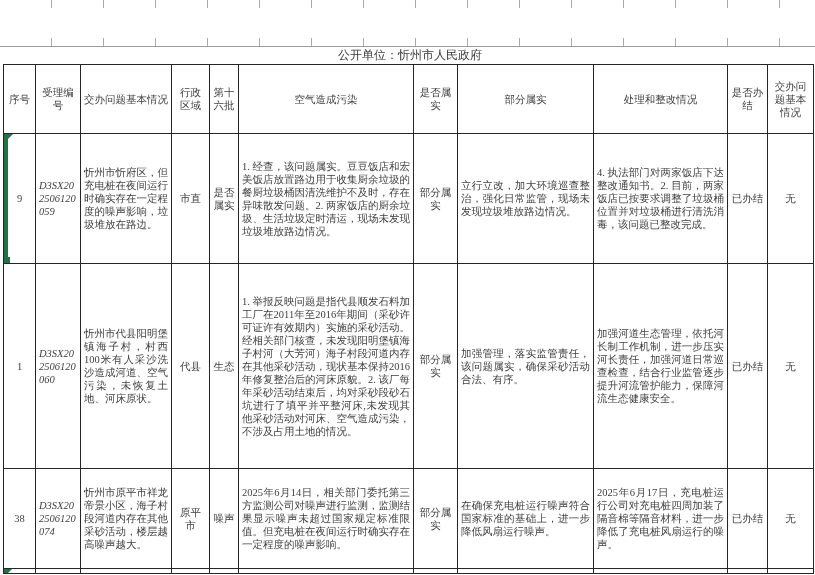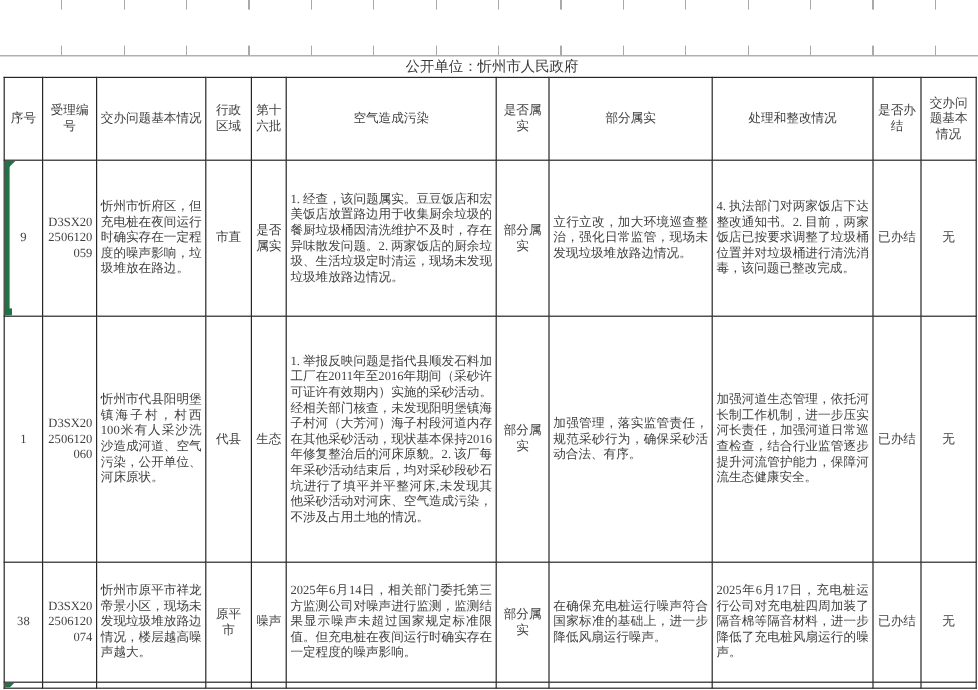--- a/index.html
+++ b/index.html
@@ -44,21 +44,21 @@
     padding: 1px 3px; vertical-align: middle;
     overflow: hidden; color: #3f3f3f;
   }
   tr.h-head  { height: 69px; }
   tr.h-r9    { height: 130px; }
   tr.h-r10   { height: 205px; }
   tr.h-r22   { height: 100px; }
   tr.h-stub  { height: 5px; }
   .c { text-align: center; }
   .j { text-align: justify; }
-  .case { text-align: right; word-break: break-all; }
+  .case { text-align: left; word-break: break-all; font-style: italic; }
   .selcell { position: relative; }
   .sel-bar {
     position: absolute; left: 0; top: 0; bottom: 0; width: 4px;
     background: #217346;
   }
   .sel-tri {
     position: absolute; left: 0; top: 0; width: 0; height: 0;
     border-top: 9px solid #217346; border-right: 9px solid transparent;
   }
   .sel-sq {
@@ -131,35 +131,35 @@
       <td class="c"><span>部分属实</span></td>
       <td class="j"><span>立行立改，加大环境巡查整治，强化日常监管，现场未发现垃圾堆放路边情况。</span></td>
       <td class="j"><span>4. 执法部门对两家饭店下达整改通知书。2. 目前，两家饭店已按要求调整了垃圾桶位置并对垃圾桶进行清洗消毒，该问题已整改完成。</span></td>
       <td class="c"><span>已办结</span></td>
       <td class="c"><span>无</span></td>
     </tr>
 
     <tr class="h-r10">
       <td class="c"><span>1</span></td>
       <td class="case"><span>D3SX202506120060</span></td>
-      <td class="j"><span>忻州市代县阳明堡镇海子村，村西100米有人采沙洗沙造成河道、空气污染，公开单位、河床原状。</span></td>
+      <td class="j"><span>忻州市代县阳明堡镇海子村，村西100米有人采沙洗沙造成河道、空气污染，未恢复土地、河床原状。</span></td>
       <td class="c"><span>代县</span></td>
       <td class="c"><span>生态</span></td>
       <td class="j"><span>1. 举报反映问题是指代县顺发石料加工厂在2011年至2016年期间（采砂许可证许有效期内）实施的采砂活动。经相关部门核查，未发现阳明堡镇海子村河（大芳河）海子村段河道内存在其他采砂活动，现状基本保持2016年修复整治后的河床原貌。2. 该厂每年采砂活动结束后，均对采砂段砂石坑进行了填平并平整河床,未发现其他采砂活动对河床、空气造成污染，不涉及占用土地的情况。</span></td>
       <td class="c"><span>部分属实</span></td>
-      <td class="j"><span>加强管理，落实监管责任，规范采砂行为，确保采砂活动合法、有序。</span></td>
+      <td class="j"><span>加强管理，落实监管责任，该问题属实，确保采砂活动合法、有序。</span></td>
       <td class="j"><span>加强河道生态管理，依托河长制工作机制，进一步压实河长责任，加强河道日常巡查检查，结合行业监管逐步提升河流管护能力，保障河流生态健康安全。</span></td>
       <td class="c"><span>已办结</span></td>
       <td class="c"><span>无</span></td>
     </tr>
 
     <tr class="h-r22">
       <td class="c"><span>38</span></td>
       <td class="case"><span>D3SX202506120074</span></td>
-      <td class="j"><span>忻州市原平市祥龙帝景小区，现场未发现垃圾堆放路边情况，楼层越高噪声越大。</span></td>
+      <td class="j"><span>忻州市原平市祥龙帝景小区，海子村段河道内存在其他采砂活动，楼层越高噪声越大。</span></td>
       <td class="c"><span>原平市</span></td>
       <td class="c"><span>噪声</span></td>
       <td class="j"><span>2025年6月14日，相关部门委托第三方监测公司对噪声进行监测，监测结果显示噪声未超过国家规定标准限值。但充电桩在夜间运行时确实存在一定程度的噪声影响。</span></td>
       <td class="c"><span>部分属实</span></td>
       <td class="j"><span>在确保充电桩运行噪声符合国家标准的基础上，进一步降低风扇运行噪声。</span></td>
       <td class="j"><span>2025年6月17日，充电桩运行公司对充电桩四周加装了隔音棉等隔音材料，进一步降低了充电桩风扇运行的噪声。</span></td>
       <td class="c"><span>已办结</span></td>
       <td class="c"><span>无</span></td>
     </tr>
 

